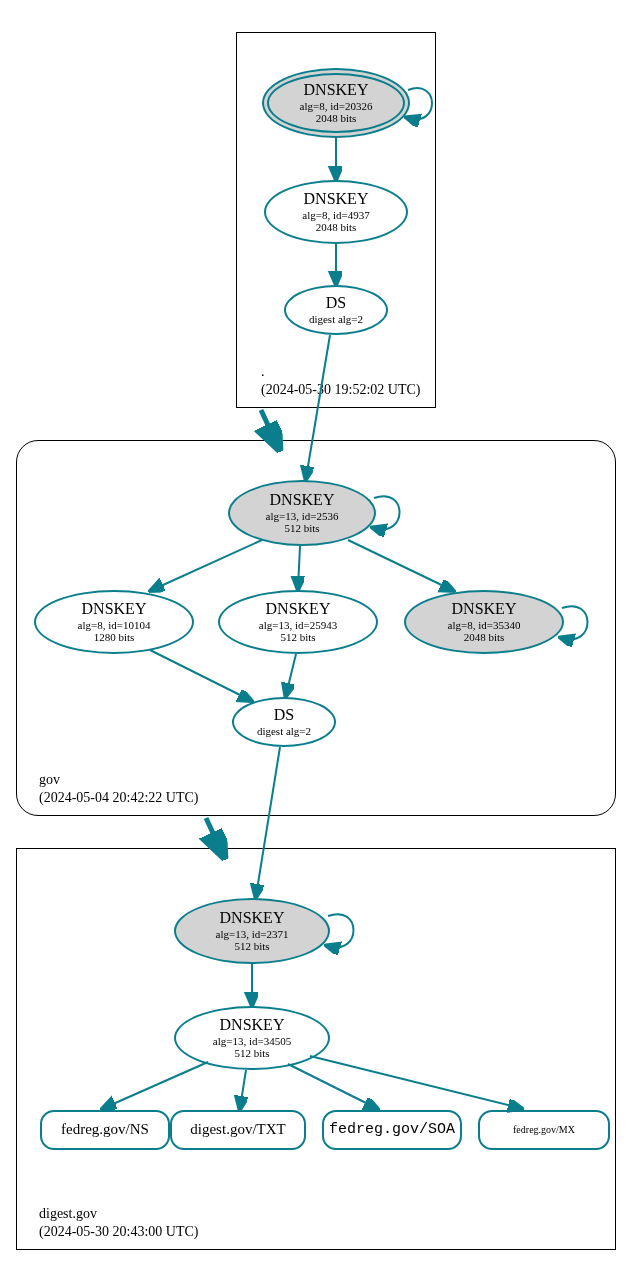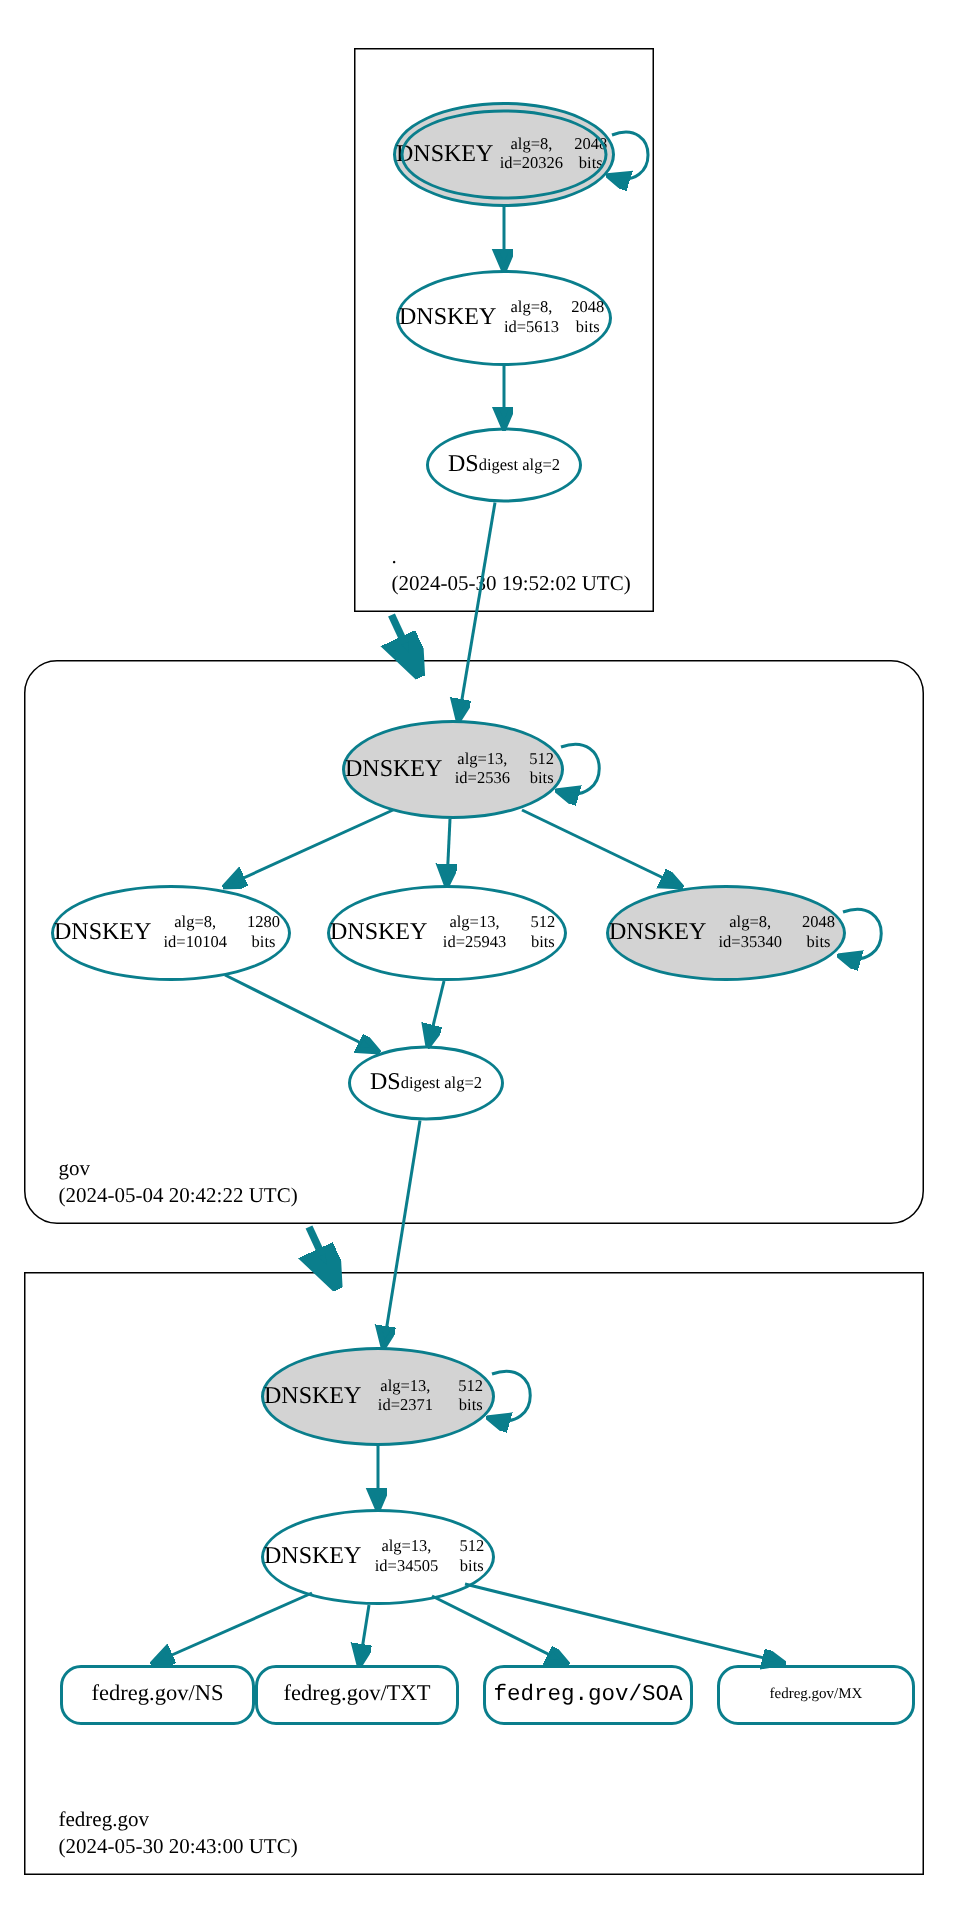--- a/index.html
+++ b/index.html
@@ -22,21 +22,21 @@
     font-size: 14px;
     line-height: 1.3;
     color: #000;
   }
   .node {
     position: absolute;
     border: 2px solid #0a7e8c;
     background: #fff;
     text-align: center;
     display: flex;
-    flex-direction: row;
+    flex-direction: column;
     justify-content: center;
     align-items: center;
     font-size: 13px;
     line-height: 1.15;
   }
   .node.ellipse {
     border-radius: 50%;
   }
   .node.double::after {
     content: "";
@@ -78,33 +78,33 @@
 
 <div class="zone" style="left:16px; top:440px; width:600px; height:376px;border-radius:22px;">
   <div class="zone-label" style="left:22px; bottom:8px;">
     <div>gov</div>
     <div>(2024-05-04 20:42:22 UTC)</div>
   </div>
 </div>
 
 <div class="zone" style="left:16px; top:848px; width:600px; height:402px;">
   <div class="zone-label" style="left:22px; bottom:8px;">
-    <div>fedreg.gov</div>
+    <div>digest.gov</div>
     <div>(2024-05-30 20:43:00 UTC)</div>
   </div>
 </div>
 
 <div class="node ellipse double grey" style="left:262px; top:68px; width:148px; height:70px;">
   <span class="title">DNSKEY</span>
   <span class="sub">alg=8, id=20326</span>
   <span class="sub">2048 bits</span>
 </div>
 <div class="node ellipse" style="left:264px; top:180px; width:144px; height:64px;">
   <span class="title">DNSKEY</span>
-  <span class="sub">alg=8, id=5613</span>
+  <span class="sub">alg=8, id=4937</span>
   <span class="sub">2048 bits</span>
 </div>
 <div class="node ellipse" style="left:284px; top:285px; width:104px; height:50px;">
   <span class="title">DS</span>
   <span class="sub">digest alg=2</span>
 </div>
 
 <div class="node ellipse grey" style="left:228px; top:480px; width:148px; height:66px;">
   <span class="title">DNSKEY</span>
   <span class="sub">alg=13, id=2536</span>
@@ -137,21 +137,21 @@
 </div>
 <div class="node ellipse" style="left:174px; top:1006px; width:156px; height:64px;">
   <span class="title">DNSKEY</span>
   <span class="sub">alg=13, id=34505</span>
   <span class="sub">512 bits</span>
 </div>
 <div class="node rect" style="left:40px; top:1110px; width:130px; height:40px;">
   <span class="title" style="font-size:15px">fedreg.gov/NS</span>
 </div>
 <div class="node rect" style="left:170px; top:1110px; width:136px; height:40px;">
-  <span class="title" style="font-size:15px">fedreg.gov/TXT</span>
+  <span class="title" style="font-size:15px">digest.gov/TXT</span>
 </div>
 <div class="node rect" style="left:322px; top:1110px; width:140px; height:40px;font-family:Liberation Mono, monospace;">
   <span class="title" style="font-size:15px">fedreg.gov/SOA</span>
 </div>
 <div class="node rect" style="left:478px; top:1110px; width:132px; height:40px;">
   <span class="title" style="font-size:10px">fedreg.gov/MX</span>
 </div>
 
 <svg class="edges">
   <defs>

